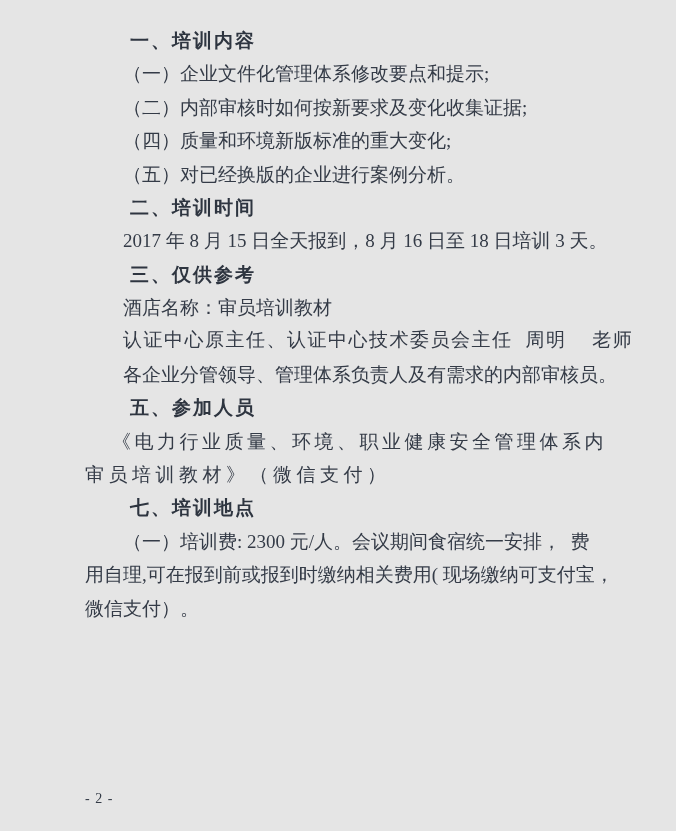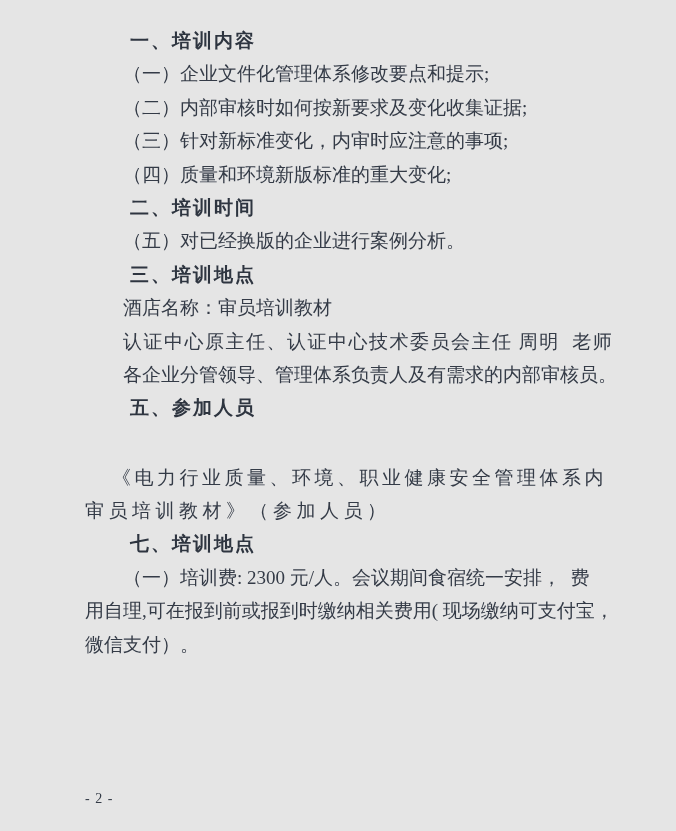--- a/index.html
+++ b/index.html
@@ -34,51 +34,51 @@
     font-weight: 700;
     padding-left: 45px;
     letter-spacing: 2px;
     color: #2e3540;
   }
   
   .p { padding-left: 38px; }
   
   .c { padding-left: 0; }
   
-  .w1 { letter-spacing: 1.5px; }
-  .w3 { padding-left: 27px; letter-spacing: 3.5px; margin-top: 36px; }
+  .w1 { letter-spacing: 1.5px; font-family: Liberation Mono, monospace; }
+  .w3 { padding-left: 27px; letter-spacing: 3.5px; }
   .w4 { letter-spacing: 4.5px; }
   .footer {
     position: absolute;
     left: 85px;
     top: 790px;
     font-size: 14px;
     line-height: 18px;
     letter-spacing: 1px;
     color: #343b47;
   }
 </style>
 </head>
 <body>
 
 <div class="page">
   <div class="content">
     <div class="line h">一、培训内容</div>
     <div class="line p">（一）企业文件化管理体系修改要点和提示;</div>
     <div class="line p">（二）内部审核时如何按新要求及变化收集证据;</div>
-    <div class="line p">（三）针对新标准变化，内审时应注意的事项;</div>
     <div class="line p">（四）质量和环境新版标准的重大变化;</div>
+    <div class="line p">（五）对已经换版的企业进行案例分析。</div>
     <div class="line h">二、培训时间</div>
-    <div class="line p">（五）对已经换版的企业进行案例分析。</div>
-    <div class="line h">三、培训地点</div>
+    <div class="line p">2017 年 8 月 15 日全天报到，8 月 16 日至 18 日培训 3 天。</div>
+    <div class="line h">三、仅供参考</div>
     <div class="line p">酒店名称：审员培训教材</div>
     <div class="line p w1">认证中心原主任、认证中心技术委员会主任 周明  老师</div>
     <div class="line p">各企业分管领导、管理体系负责人及有需求的内部审核员。</div>
     <div class="line h">五、参加人员</div>
     <div class="line w3">《电力行业质量、环境、职业健康安全管理体系内</div>
-    <div class="line c w4">审员培训教材》（参加人员）</div>
+    <div class="line c w4">审员培训教材》（微信支付）</div>
     <div class="line h">七、培训地点</div>
     <div class="line p">（一）培训费: 2300 元/人。会议期间食宿统一安排，  费</div>
     <div class="line c">用自理,可在报到前或报到时缴纳相关费用( 现场缴纳可支付宝，</div>
     <div class="line c">微信支付）。</div>
   </div>
   <div class="footer">- 2 -</div>
 </div>
 
 </body></html>

